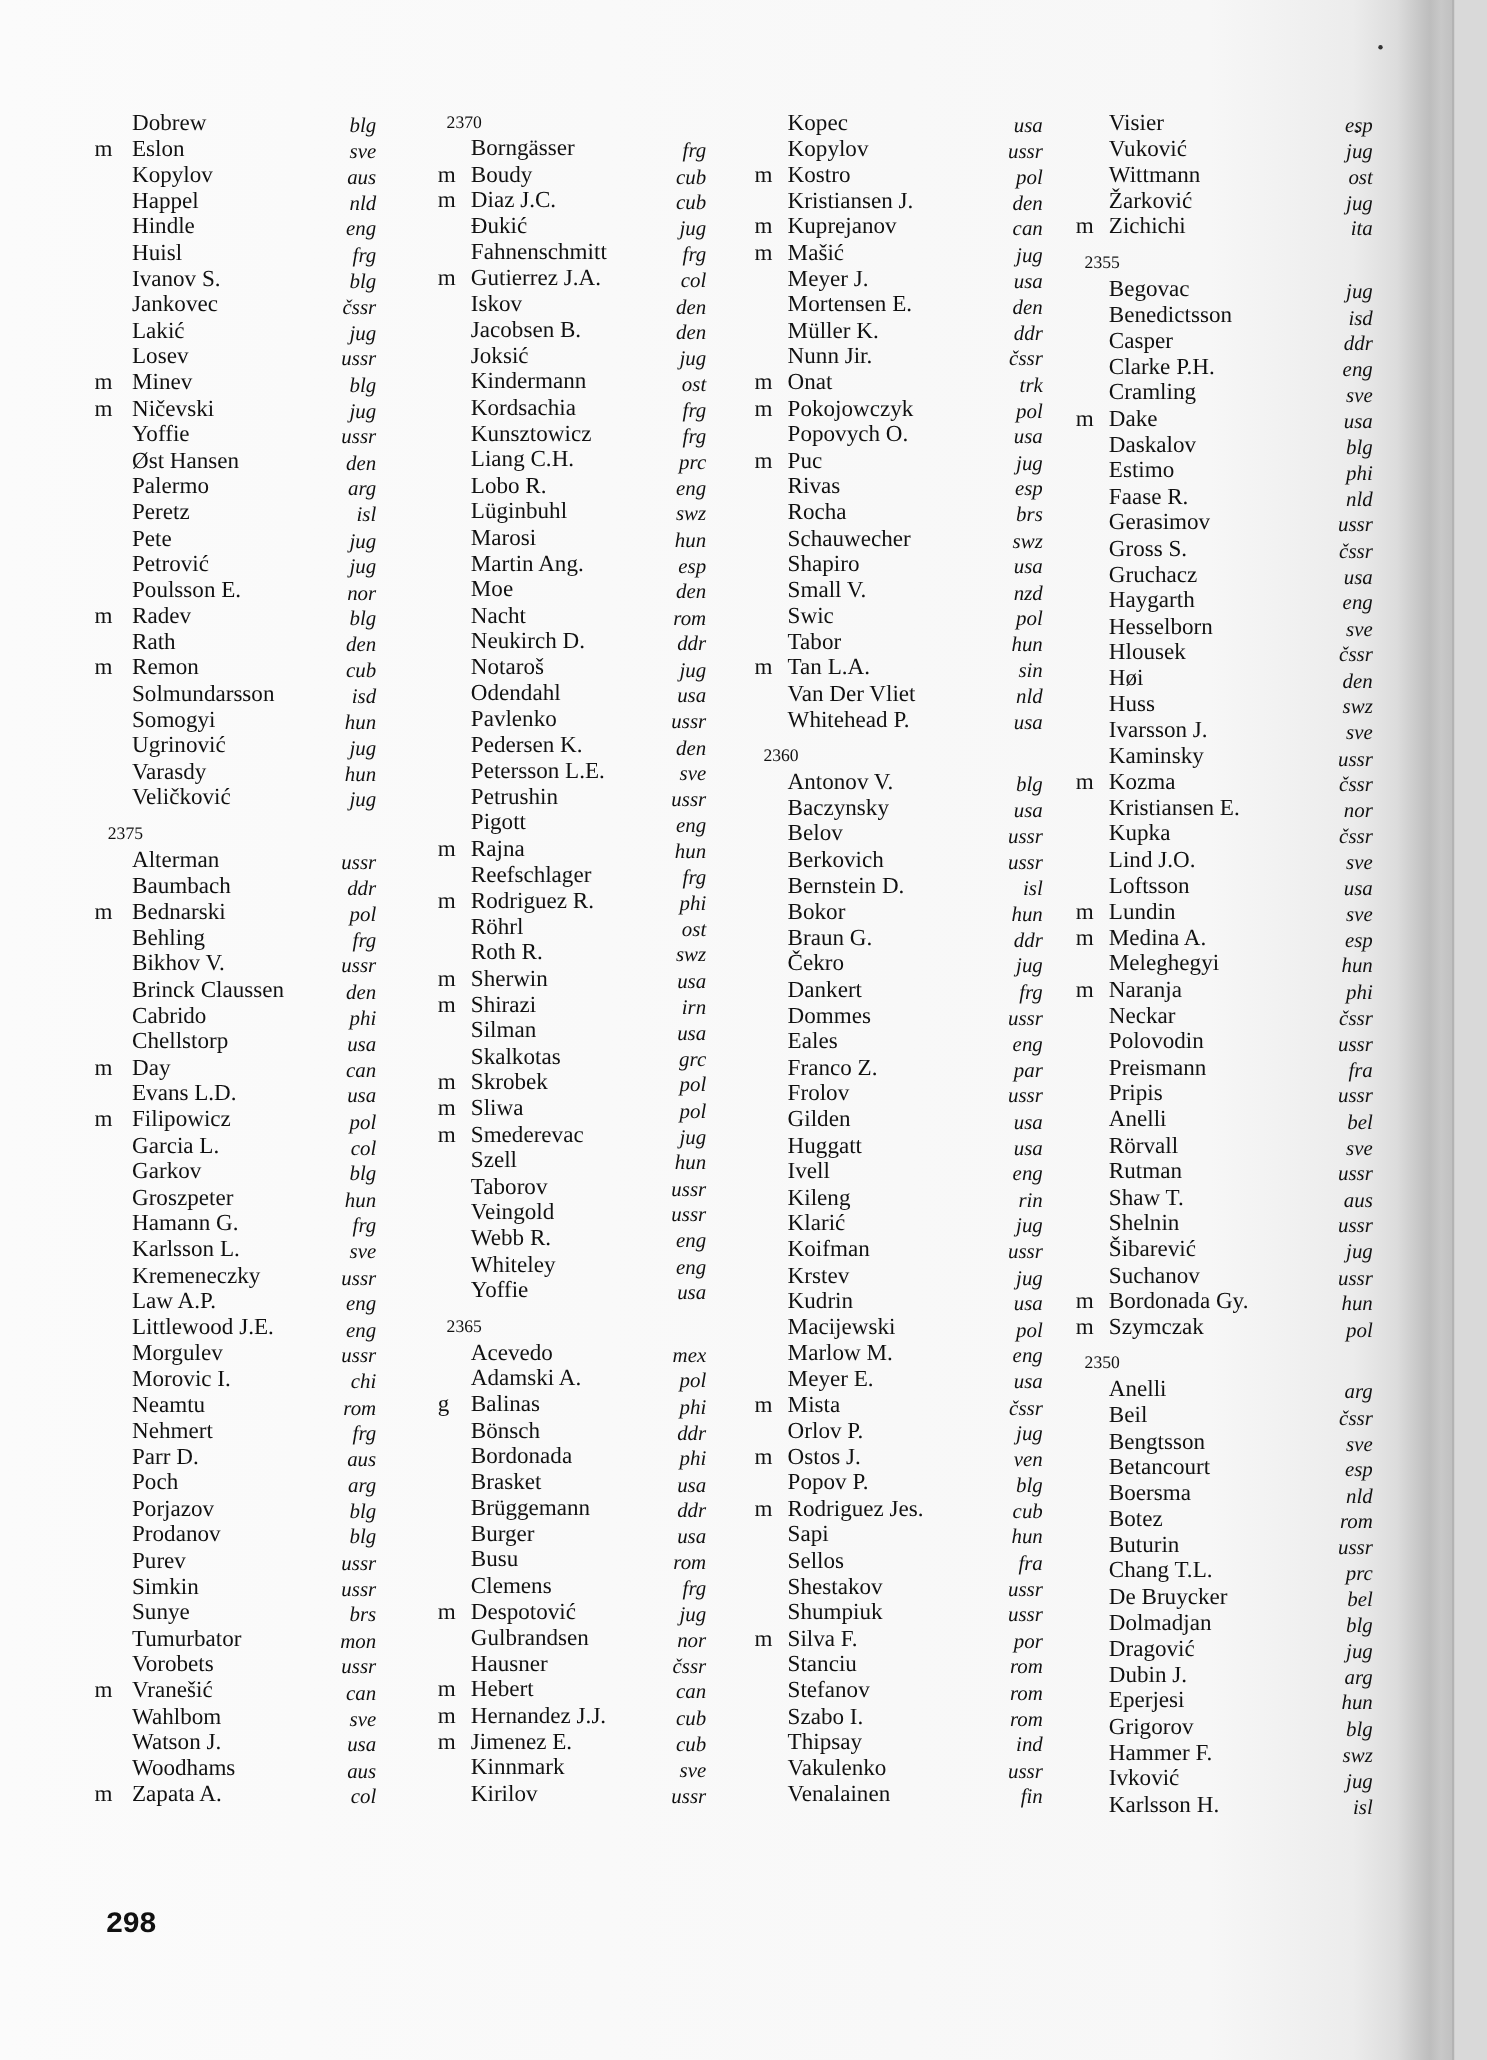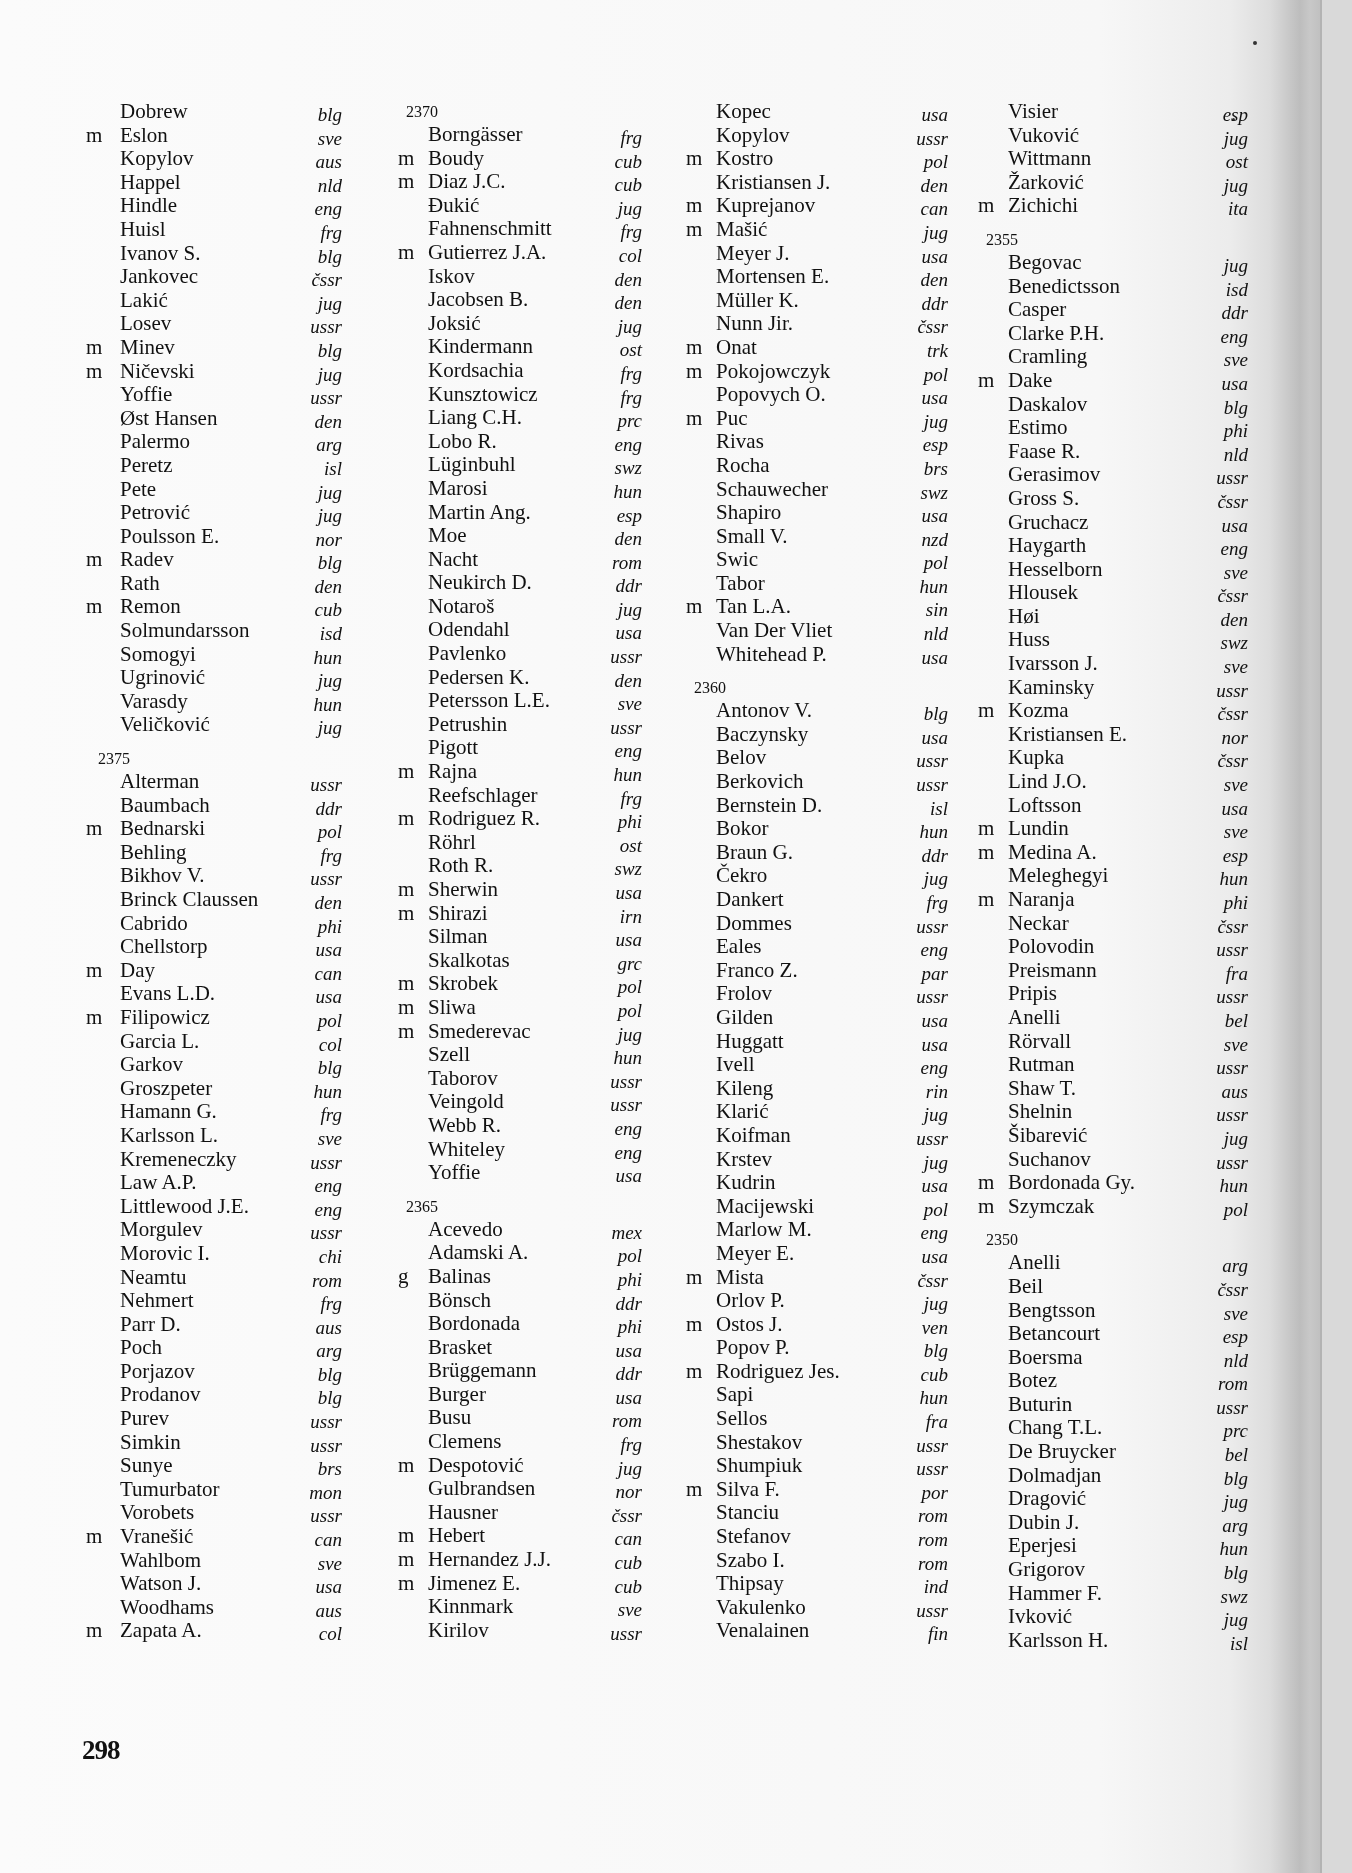--- a/index.html
+++ b/index.html
@@ -34,22 +34,22 @@
     .title-mark {
       position: absolute; left: -4px; width: 22px; text-align: left;
     }
     .name { position: absolute; left: 26px; }
     .country {
       position: absolute; right: 0; font-style: italic; font-size: 19px;
       top: 3px;
     }
     #col-1 .title-mark { left: -8px; }
     .page-number {
-      position: absolute; left: 82px; top: 1735px;
-      font-family: Liberation Serif, serif;
+      position: absolute; left: 96px; top: 1735px;
+      font-family: Liberation Mono, monospace;
       font-size: 27px; font-weight: bold; letter-spacing: -1px;
     }
     .speck { position: absolute; background: #333; border-radius: 50%; }
   </style>
 </head>
 <body>
 
 <div class="page">
   <div class="binding-edge"></div>
   <div class="speck" style="left:1253px;top:41px;width:4px;height:4px;"></div>

